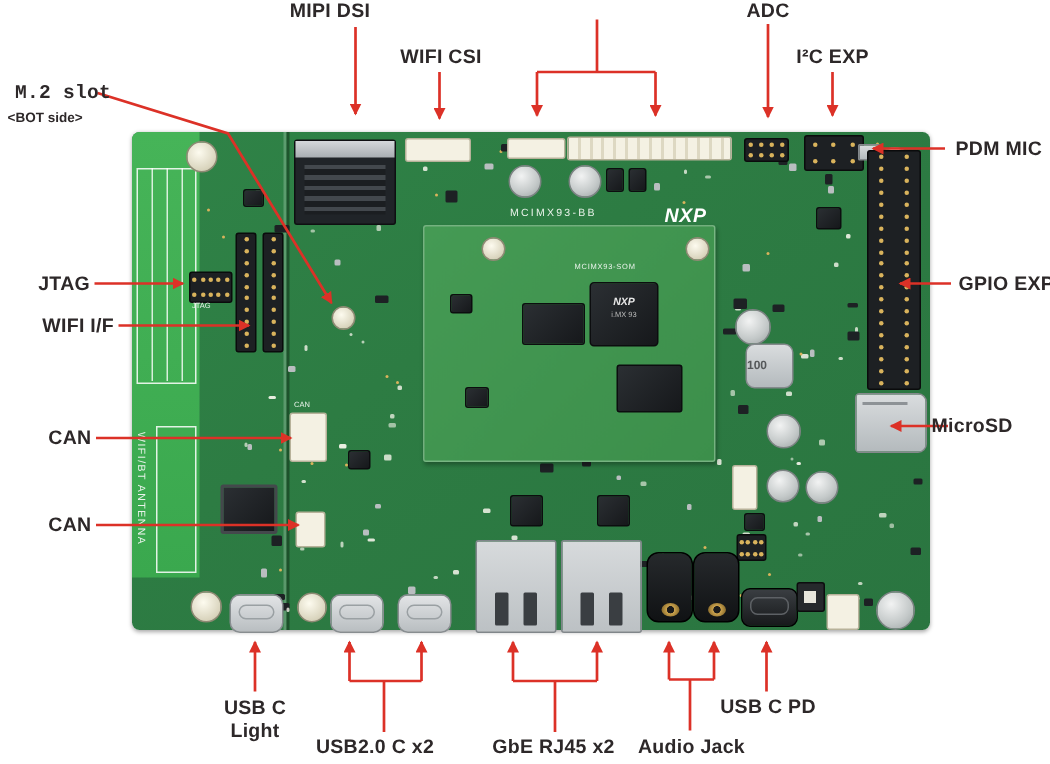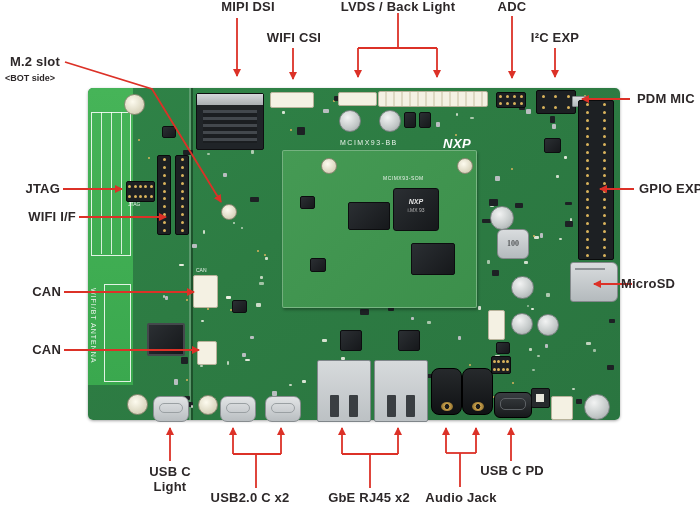--- a/index.html
+++ b/index.html
@@ -376,21 +376,21 @@
         <div class="pin"></div>
       </div>
   </div>
   <div class="silk" style="left:196px;top:267px;font-size:5px;">CAN</div>
   <div class="whiteconn" style="left:193px;top:275px;width:23px;height:31px;"></div>
   <div class="whiteconn" style="left:197px;top:341px;width:18px;height:22px;"></div>
 
   <div class="cap" style="left:339px;top:110px;width:20px;height:20px;"></div>
   <div class="cap" style="left:379px;top:110px;width:20px;height:20px;"></div>
   <div class="cap" style="left:490px;top:206px;width:22px;height:22px;"></div>
-  <div class="silver" style="position:absolute;left:497px;top:229px;width:30px;height:28px;border-radius:6px;text-align:center;font-family:Liberation Serif, serif;">
+  <div class="silver" style="position:absolute;left:497px;top:229px;width:30px;height:28px;border-radius:6px;">
     <span style="font-size:8px;font-weight:700;color:#55585a;line-height:28px;">100</span>
   </div>
   <div class="cap" style="left:511px;top:276px;width:21px;height:21px;"></div>
   <div class="cap" style="left:511px;top:313px;width:20px;height:20px;"></div>
   <div class="cap" style="left:537px;top:314px;width:20px;height:20px;"></div>
   <div class="whiteconn" style="left:488px;top:310px;width:15px;height:28px;"></div>
   <div class="blackhdr" style="left:491px;top:356px;width:18px;height:16px;">
     <div class="pin-grid" style="grid-template-columns: repeat(4, 1fr);">
         <div class="pin"></div>
         <div class="pin"></div>
@@ -458,29 +458,28 @@
       <line x1="342" y1="454" x2="342" y2="428" marker-end="url(#ah)"></line>
       <line x1="398" y1="454" x2="398" y2="428" marker-end="url(#ah)"></line>
       <line x1="460" y1="487" x2="460" y2="453"></line>
       <line x1="446" y1="453" x2="476" y2="453"></line>
       <line x1="446" y1="453" x2="446" y2="428" marker-end="url(#ah)"></line>
       <line x1="476" y1="453" x2="476" y2="428" marker-end="url(#ah)"></line>
       <line x1="511" y1="461" x2="511" y2="428" marker-end="url(#ah)"></line>
     </g>
   </svg>
 
-  <div class="lbl center" style="left:248px;top:0px;">MIPI DSI</div>
+  <div class="lbl center" style="left:220px;top:0px;">MIPI DSI</div>
   <div class="lbl center" style="left:294px;top:31px;">WIFI CSI</div>
-  <div class="lbl center" style="left:398px;top:0px;">LVDS / Back Light</div>
   <div class="lbl center" style="left:512px;top:0px;">ADC</div>
   <div class="lbl center" style="left:555px;top:31px;">I²C EXP</div>
   <div class="lbl" style="left:637px;top:92px;">PDM MIC</div>
   <div class="lbl" style="left:639px;top:182px;">GPIO EXP</div>
   <div class="lbl" style="left:621px;top:277px;">MicroSD</div>
-  <div class="lbl" style="left:10px;top:55px;">M.2 slot</div>
+  <div class="lbl" style="left:10px;top:55px;font-family:Liberation Mono, monospace;">M.2 slot</div>
   <div class="lbl small" style="left:5px;top:72px;">&lt;BOT side&gt;</div>
   <div class="lbl rightalign" style="left:60px;top:182px;">JTAG</div>
   <div class="lbl rightalign" style="left:76px;top:210px;">WIFI I/F</div>
   <div class="lbl rightalign" style="left:61px;top:285px;">CAN</div>
   <div class="lbl rightalign" style="left:61px;top:343px;">CAN</div>
   <div class="lbl center" style="left:170px;top:464px;text-align:center;line-height:15px;">
     <div>USB C</div>
     <div>Light</div>
   </div>
   <div class="lbl center" style="left:250px;top:491px;">USB2.0 C x2</div>

